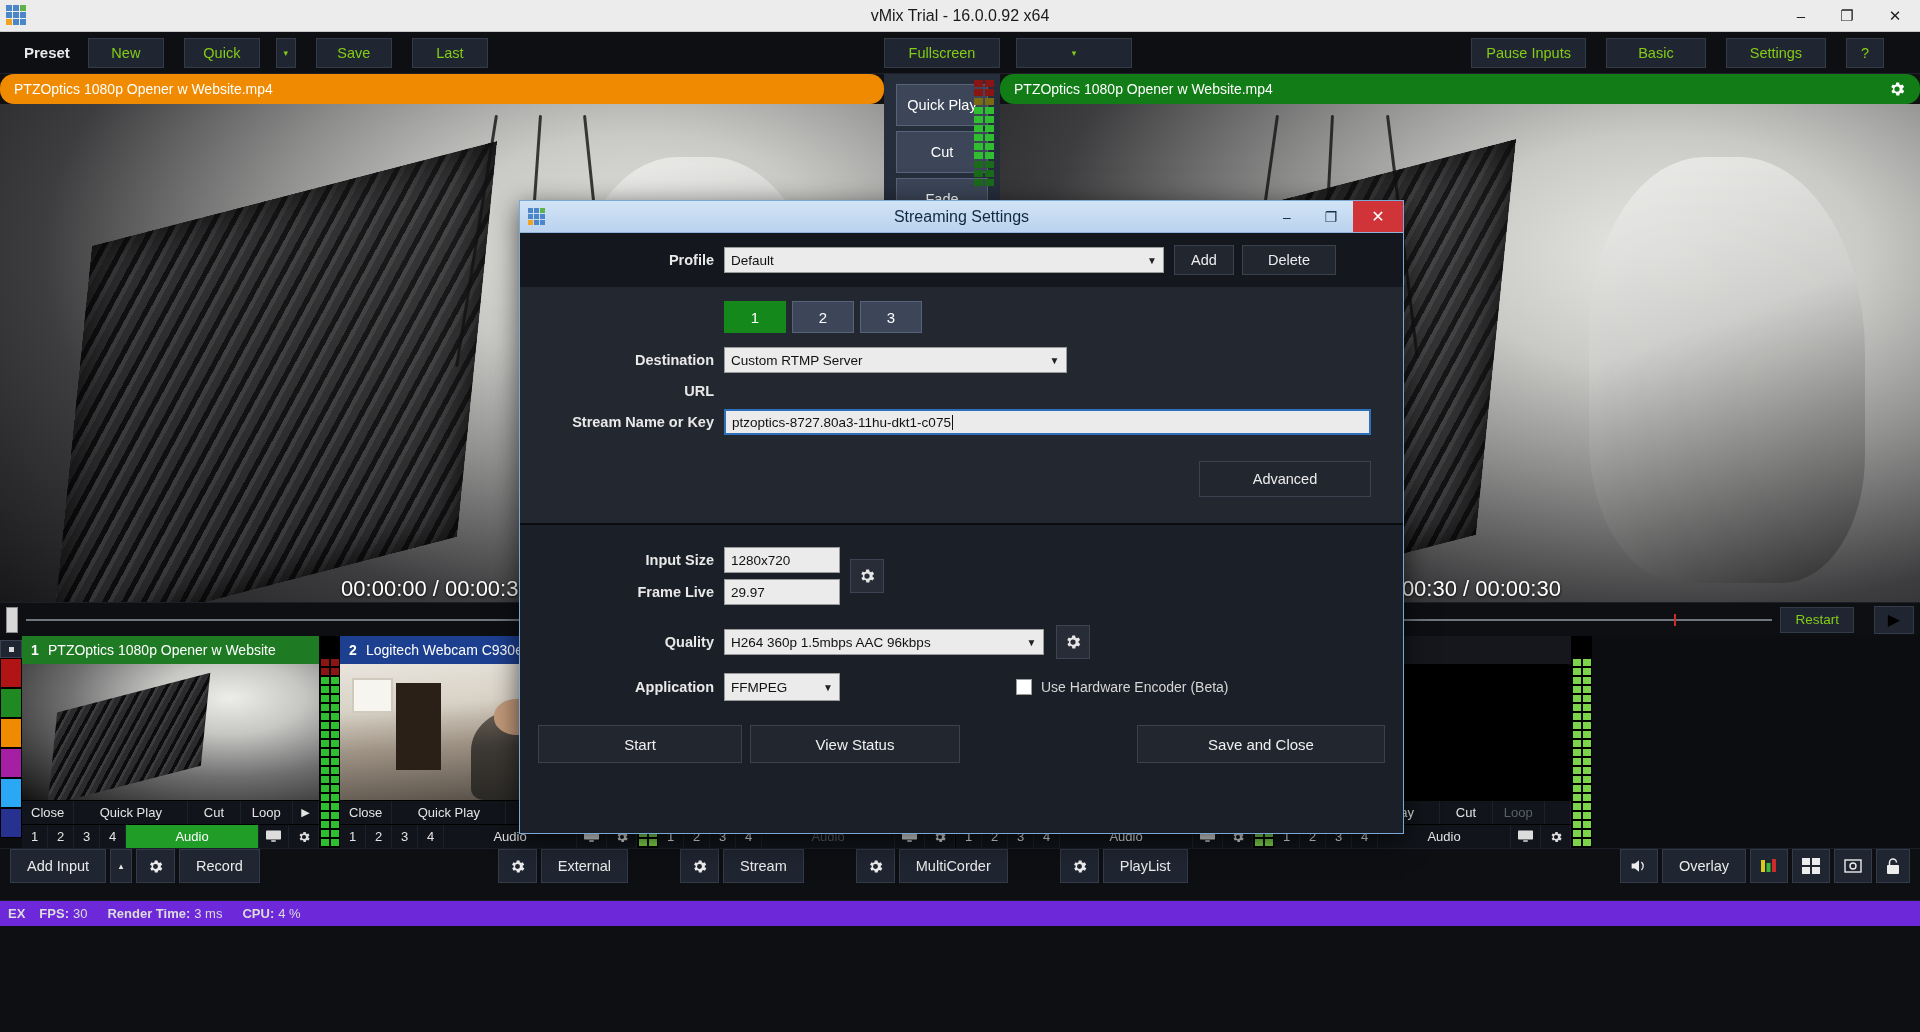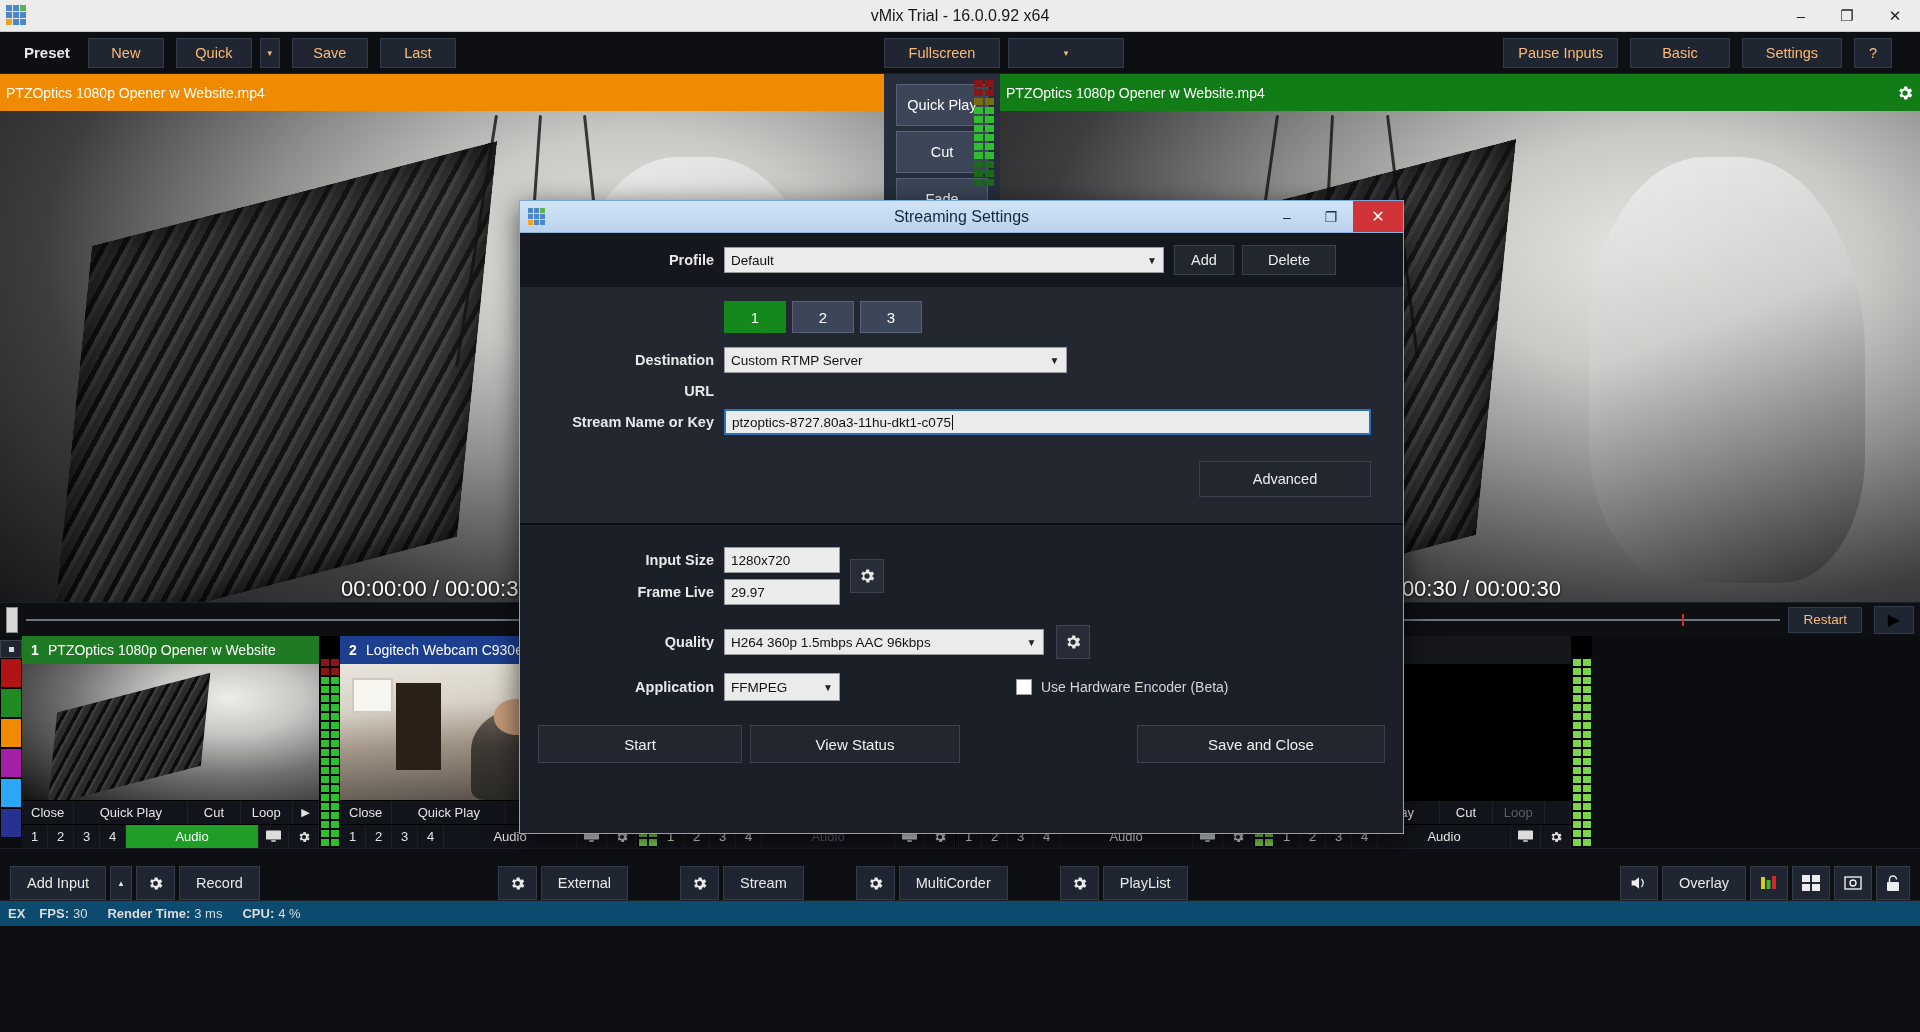--- a/index.html
+++ b/index.html
@@ -24,41 +24,41 @@
   .tb-ctrls { margin-left: auto; display: flex; height: 32px; }
   .tb-btn { width: 46px; display: flex; align-items: center; justify-content: center;
     font-size: 15px; color: #222; }
   .tb-btn.close { width: 50px; }
 
   
   .toolbar { height: 42px; background: #0d0f13; display: flex; align-items: center;
     position: relative; border-bottom: 1px solid #1e222b; }
   .tool-label { color: #e8e8e8; font-size: 15px; font-weight: bold; padding: 0 18px 0 24px; }
   .vbtn {
-    background: #1f2531; border: 1px solid #333b49; color: #fdba74; font-size: 14.5px;
+    background: #1f2531; border: 1px solid #333b49; color: #84cc16; font-size: 14.5px;
     height: 30px; min-width: 76px; padding: 0 14px; display: flex; align-items: center;
-    justify-content: center; margin-right: 12px; cursor: default;
+    justify-content: center; margin-right: 20px; cursor: default;
   }
   .vbtn.arrow { min-width: 20px; width: 20px; padding: 0; margin-left: -4px; font-size: 9px; }
   .tool-center { position: absolute; left: 884px; display: flex; }
   .tool-center .vbtn { min-width: 116px; }
   .tool-right { margin-left: auto; display: flex; padding-right: 16px; }
   .tool-right .vbtn { min-width: 100px; }
   .tool-right .vbtn.qm { min-width: 26px; }
 
   
   .stage { display: flex; height: 562px; position: relative; }
   .pane { position: relative; overflow: hidden; background: #111; }
   .pane.preview { width: 884px; }
   .pane.mid { width: 116px; background: #262e3c; display: flex; flex-direction: column;
       align-items: center; padding-top: 10px; gap: 5px; position: relative; }
   .pane.output { flex: 1; }
   .pane-header {
-    height: 37px; display: flex; align-items: center; padding: 0 6px;
-    color: #fff; font-size: 14px; position: relative; z-index: 3;
+    height: 30px; display: flex; align-items: center; padding: 0 14px;
+    color: #fff; font-size: 14px; position: relative; z-index: 3; border-radius: 14px;
   }
   .pane-header.prev { background: #f08a00; }
   .pane-header.out { background: #127d17; }
   .pane-header .gear { margin-left: auto; }
   .vidbg {
     position: absolute; top: 30px; left: 0; right: 0; bottom: 0;
     background:
       radial-gradient(ellipse at 72% 28%, #e7e7e4 0%, #c9c9c6 22%, #8d8d8c 42%, #3d3d3f 66%, #121214 100%),
       #161618;
     overflow: hidden;
@@ -146,29 +146,29 @@
   .ibtn.ic { flex: 0 0 30px; }
   .ibtn.wide { flex: 2.2; }
   .vu-strip { width: 20px; display: flex; gap: 2px; padding: 2px 1px; background: #000; }
   .vu-strip .bar { flex: 1; display: flex; flex-direction: column-reverse; gap: 2px; }
   .vu-strip .bar i { display: block; height: 7px; background: #134a13; }
   .vu-strip .bar i.on { background: #2fbe2f; }
   .vu-strip .bar i.hot { background: #8b1414; }
   .vu-strip.bright .bar i { background: #7bd44a; }
 
   
-  .bottombar { height: 52px; background: #0d0f13; display: flex; align-items: flex-end;
+  .bottombar { height: 52px; background: #0d0f13; display: flex; align-items: flex-start;
     padding: 0 10px; gap: 4px; border-top: 1px solid #1b1f27; }
   .bbtn { background: #1f2531; border: 1px solid #333b49; color: #eaeaea; font-size: 14.5px;
     height: 34px; padding: 0 16px; display: flex; align-items: center; justify-content: center; }
   .bbtn.gear { padding: 0 10px; min-width: 38px; }
   .bbtn.sm { padding: 0 9px; min-width: 34px; }
   .bbtn.tiny { min-width: 22px; padding: 0 4px; font-size: 9px; }
   .spacer { flex: 1; }
-  .statusbar { height: 26px; background: #0c4a6e; display: flex; align-items: center;
+  .statusbar { height: 26px; background: #6d28d9; display: flex; align-items: center;
     padding: 0 8px; color: #dcdcdc; font-size: 13px; border-top: 1px solid #1b1f27; }
   .statusbar b { margin-right: 4px; }
   .statusbar span { margin-right: 10px; }
 
   
   .dialog {
     position: absolute; left: 519px; top: 200px; width: 885px; height: 634px;
     background: #1b1f27; border: 1px solid #7aa8d6;
     box-shadow: 0 6px 26px rgba(0,0,0,.65); z-index: 50;
   }

